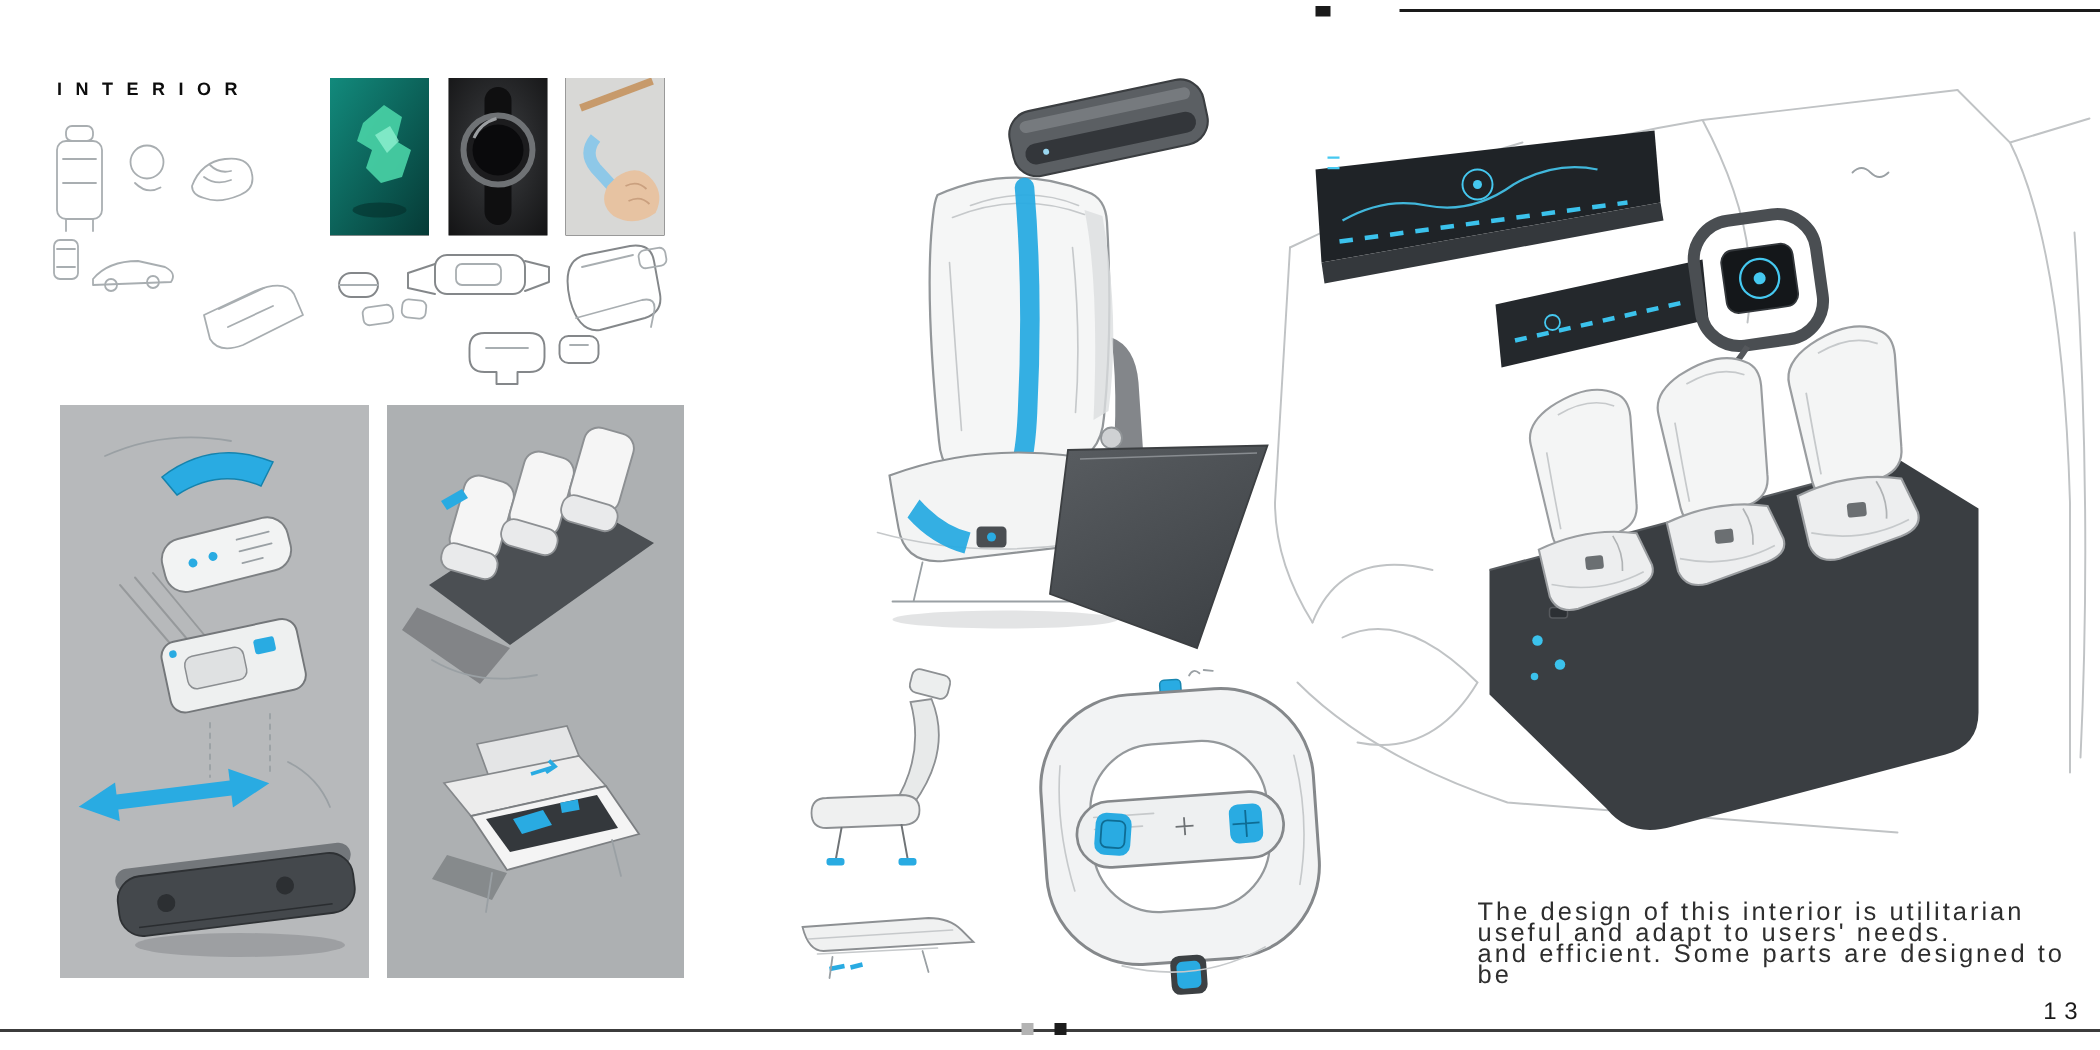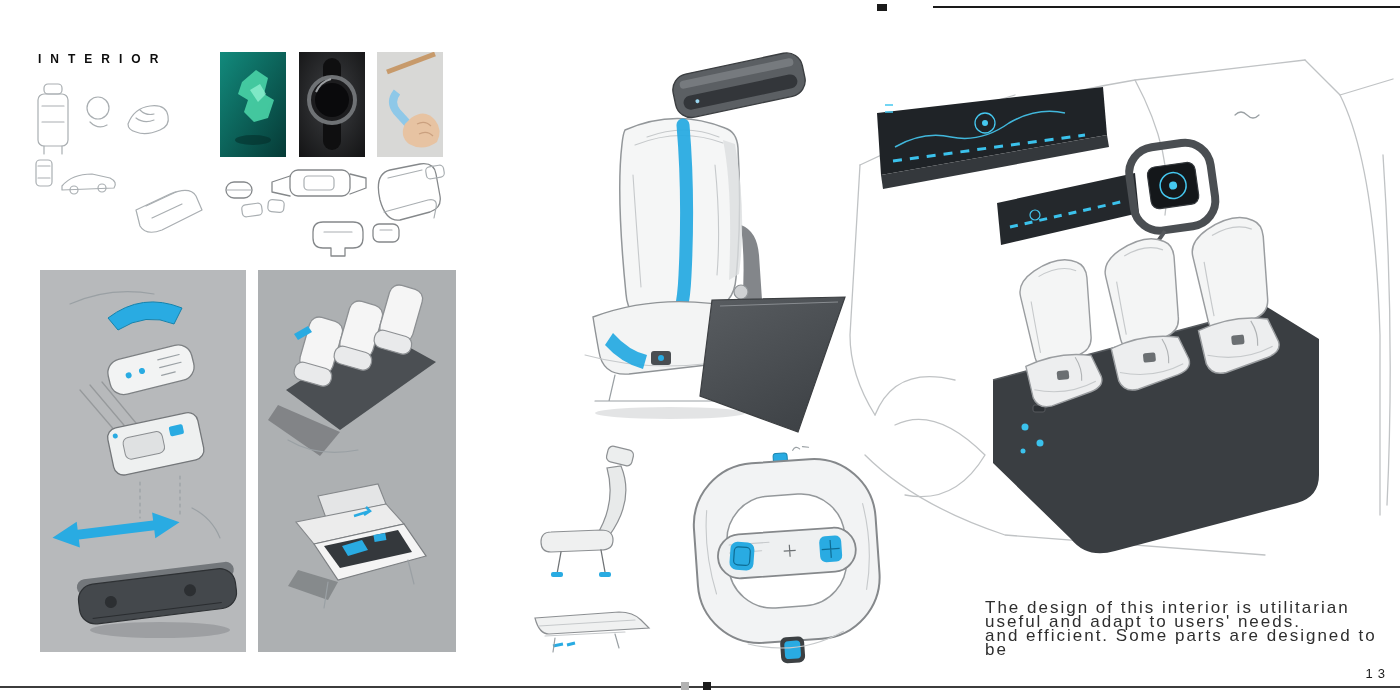--- a/index.html
+++ b/index.html
@@ -37,21 +37,21 @@
   .header-rule{position:absolute;left:933px;top:6px;width:467px;height:2px;background:#1a1a1a}
   .header-mark{position:absolute;left:877px;top:4px;width:10px;height:7px;background:#1a1a1a}
 
   .footer-rule{position:absolute;left:0;top:686px;width:1400px;height:2px;background:#3c3c3c}
   .pagination{position:absolute;left:681px;top:681px;width:40px;height:10px}
   .dot{position:absolute;width:8px;height:8px;top:1px}
   .dot-gray{left:0;background:#b3b3b3}
   .dot-black{left:22px;background:#1c1c1c}
   .page-number{
     position:absolute;left:1330px;top:666px;width:60px;text-align:right;
-    font-size:13px;letter-spacing:5px;color:#1a1a1a;
+    font-size:16px;letter-spacing:5px;color:#1a1a1a;
   }
 </style>
 </head>
 <body>
 
 <div class="header-mark"></div>
 <div class="header-rule"></div>
 
 <h1 class="page-title">INTERIOR</h1>
 

